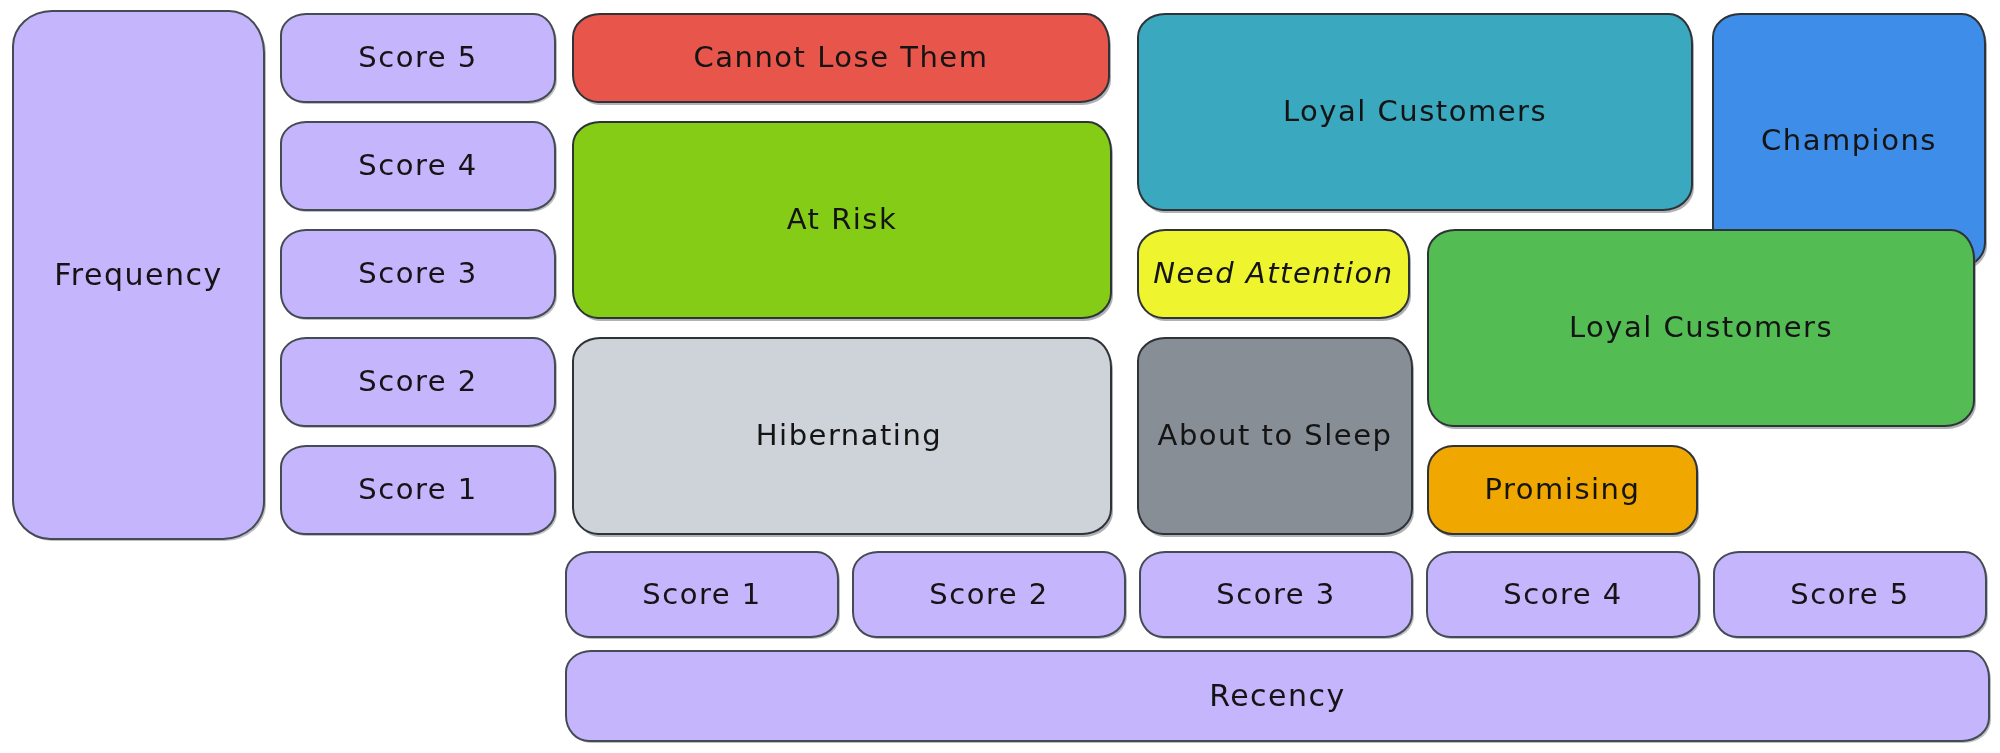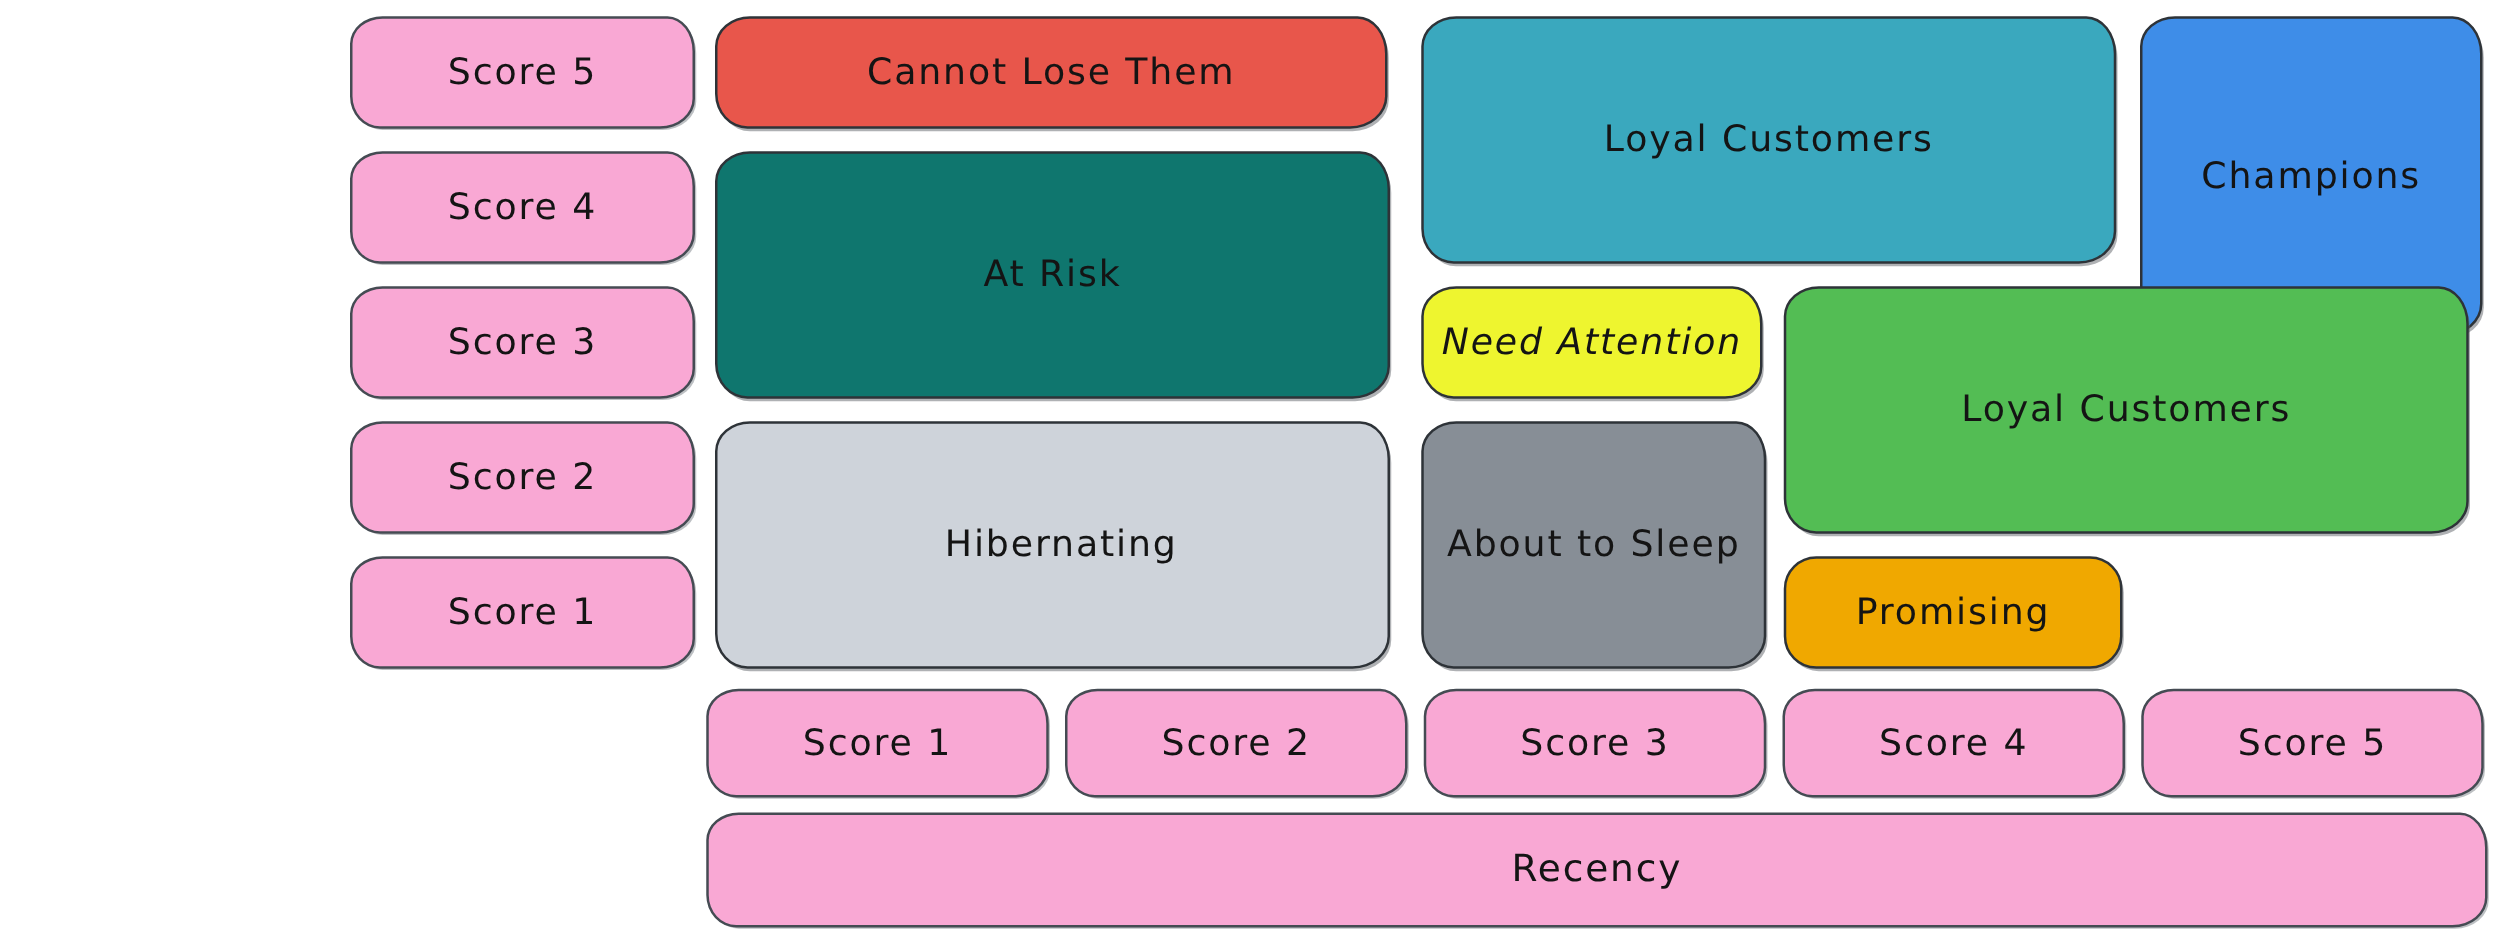--- a/index.html
+++ b/index.html
@@ -16,49 +16,50 @@
     display:flex;align-items:center;justify-content:center;
     box-sizing:border-box;
     text-align:center;
     font-size:29px;
     letter-spacing:1.5px;
     line-height:1.15;
     white-space:nowrap;
   }
   
   .plain{
-    background:#f9a8d4;
+    background:#c4b5fd;
     border:2px solid #454b53;
     border-radius:26px 22px 28px 24px / 22px 28px 24px 26px;
     box-shadow:2px 2px 0 -1px rgba(135,140,146,.55);
   }
   
   .seg{
     border:2px solid #2e3338;
     border-radius:28px 24px 30px 26px / 24px 30px 26px 28px;
     box-shadow:2px 3px 0 -1px rgba(95,100,106,.5);
   }
   .axis{font-size:30px;}
   .freq-axis{border-radius:40px 36px 42px 38px / 36px 42px 38px 40px;}
 </style>
 </head>
 <body>
 
 <div class="canvas">
 
+  <div class="box plain axis freq-axis" style="left:12px;top:10px;width:253px;height:530px;">Frequency</div>
 
   <div class="box plain" style="left:280px;top:13px;width:276px;height:90px;">Score 5</div>
   <div class="box plain" style="left:280px;top:121px;width:276px;height:90px;">Score 4</div>
   <div class="box plain" style="left:280px;top:229px;width:276px;height:90px;">Score 3</div>
   <div class="box plain" style="left:280px;top:337px;width:276px;height:90px;">Score 2</div>
   <div class="box plain" style="left:280px;top:445px;width:276px;height:90px;">Score 1</div>
 
   <div class="box seg" style="left: 572px; top: 13px; width: 538px; height: 90px; background-color: rgb(232, 86, 75);">Cannot Lose Them</div>
 
-  <div class="box seg" style="left: 572px; top: 121px; width: 540px; height: 198px; background-color: #0f766e;">At Risk</div>
+  <div class="box seg" style="left: 572px; top: 121px; width: 540px; height: 198px; background-color: #84cc16;">At Risk</div>
 
   <div class="box seg" style="left: 572px; top: 337px; width: 540px; height: 198px; background-color: rgb(206, 211, 218); padding-left: 14px;">Hibernating</div>
 
   <div class="box seg" style="left: 1137px; top: 13px; width: 556px; height: 198px; background-color: rgb(58, 168, 190);">Loyal Customers</div>
 
   <div class="box seg" style="left: 1712px; top: 13px; width: 274px; height: 256px; background-color: rgb(62, 141, 232); text-align: right;">Champions</div>
 
   <div class="box seg" style="left: 1137px; top: 229px; width: 273px; height: 90px; background-color: rgb(238, 245, 47); font-style: italic;">Need Attention</div>
 
   <div class="box seg" style="left: 1137px; top: 337px; width: 276px; height: 198px; background-color: rgb(135, 142, 150);">About to Sleep</div>

